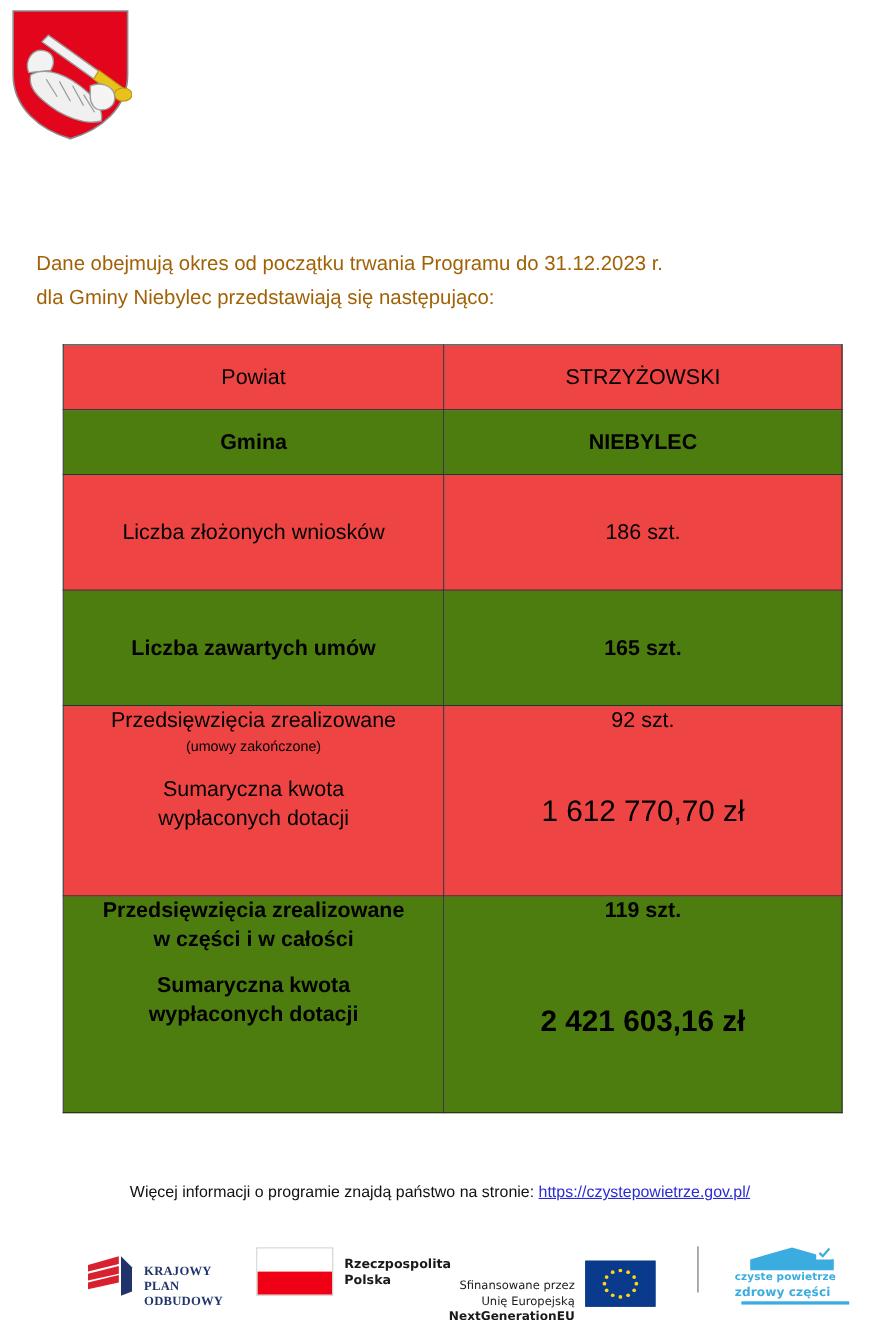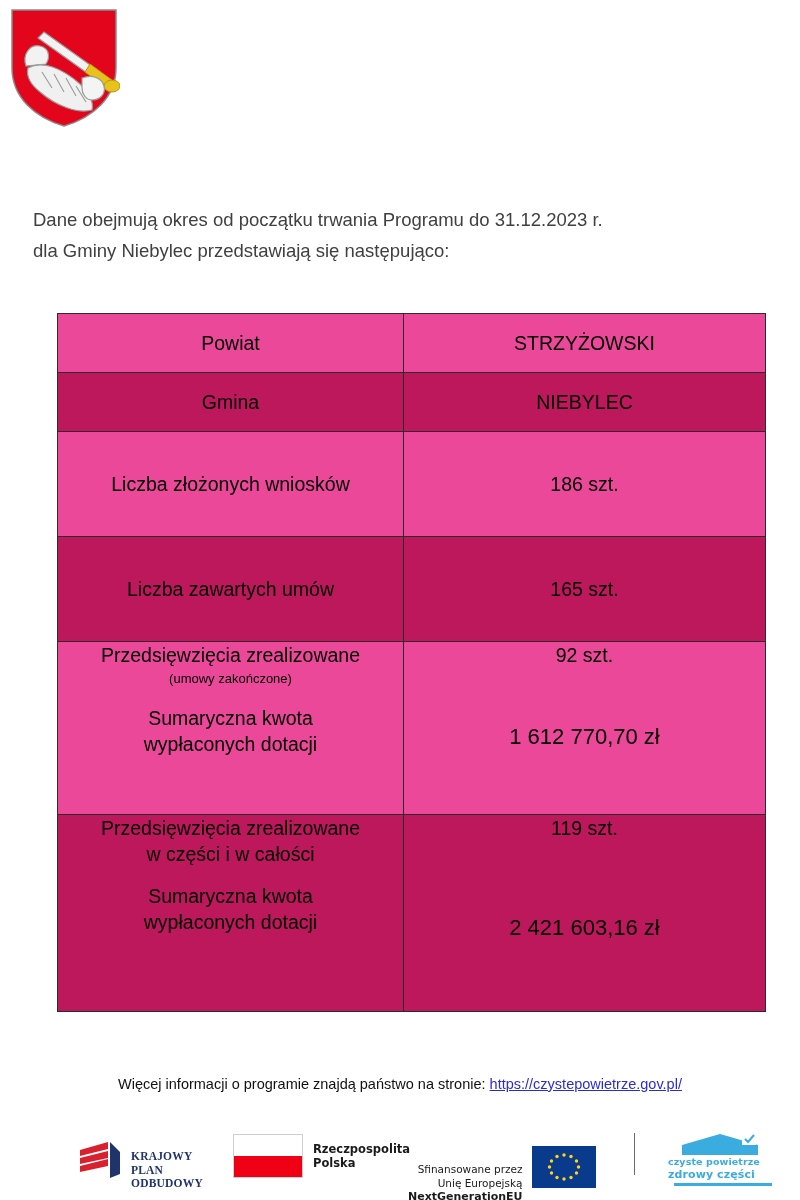--- a/index.html
+++ b/index.html
@@ -54,25 +54,25 @@
     -webkit-background-clip: text;
     background-clip: text;
   }
   .title-line.l2 { font-size: 29px; }
   .title-line.l3 { font-size: 29px; }
 
   
   #intro {
     position: absolute;
     left: 33px;
-    top: 204px;
+    top: 223px;
     width: 740px;
     font-size: 18.5px;
     line-height: 31px;
-    color: #404040;
+    color: #a16207;
   }
   #intro .ln { display: block; white-space: nowrap; }
 
   
   #stats-table {
     position: absolute;
     left: 57px;
     top: 313px;
     width: 708px;
     border-collapse: collapse;
@@ -82,35 +82,35 @@
     border: 1px solid #2b2b2b;
     vertical-align: middle;
     text-align: center;
     padding: 0 6px;
     font-size: 19.5px;
     color: #000;
   }
   #stats-table col.c-left  { width: 346px; }
   #stats-table col.c-right { width: 362px; }
 
-  tr.shaded td { background: #ec4899; }
-  tr.plain  td { background: #be185d; }
+  tr.shaded td { background: #ef4444; }
+  tr.plain  td { background: #4d7c0f; font-weight: bold; }
 
   td.h-row   { height: 58px; }
   td.m-row   { height: 104px; }
   td.b-row   { height: 172px; }
   td.b-row2  { height: 196px; }
 
   .lbl-main   { display: block; font-size: 19.5px; line-height: 26px; }
   .lbl-sub    { display: block; font-size: 13px; line-height: 20px; margin-top: 1px; }
   .lbl-gap    { display: block; height: 16px; }
   .val-top    { display: block; font-size: 19.5px; line-height: 26px; }
   .val-gap-a  { display: block; height: 56px; }
   .val-gap-b  { display: block; height: 74px; }
-  .val-bot    { display: block; font-size: 22px; line-height: 26px; }
+  .val-bot    { display: block; font-size: 27px; line-height: 26px; }
   .cell-top-align { vertical-align: top !important; padding-top: 22px; }
 
   
   #footer-note {
     position: absolute;
     left: 0; top: 1076px;
     width: 800px;
     text-align: center;
     font-size: 14.5px;
     color: #111;

